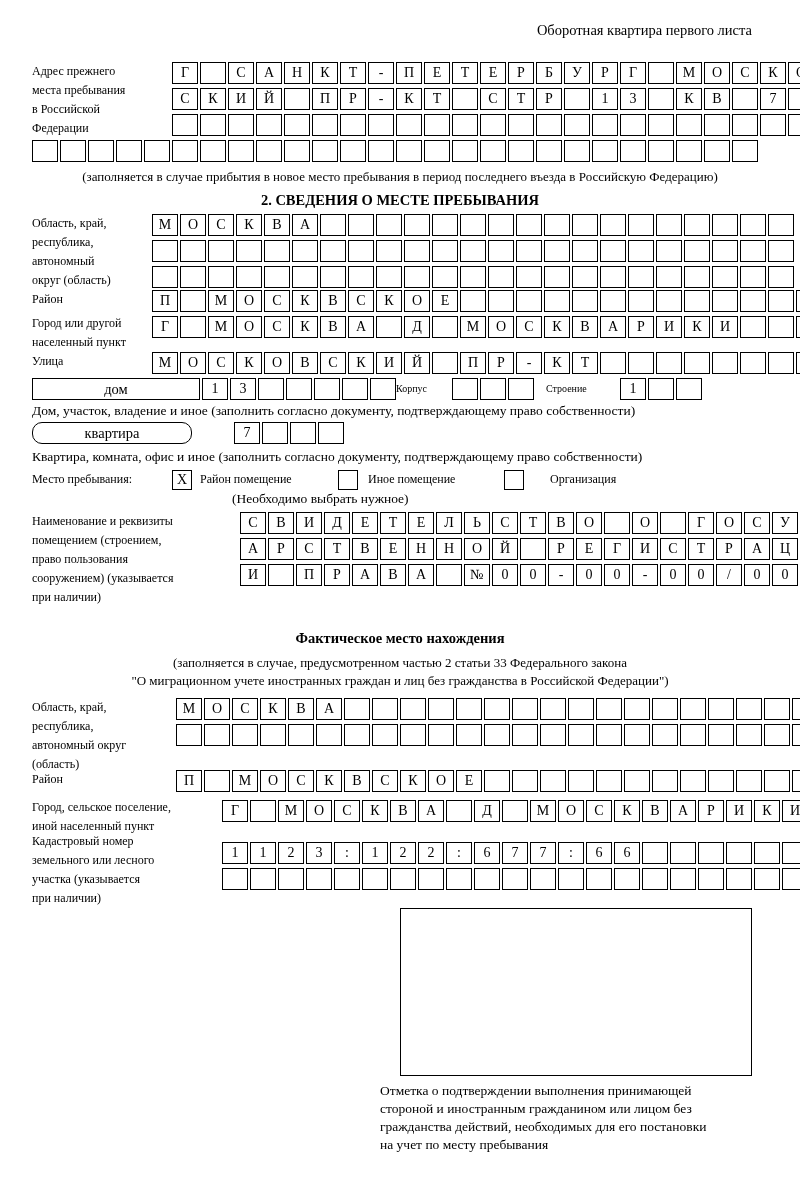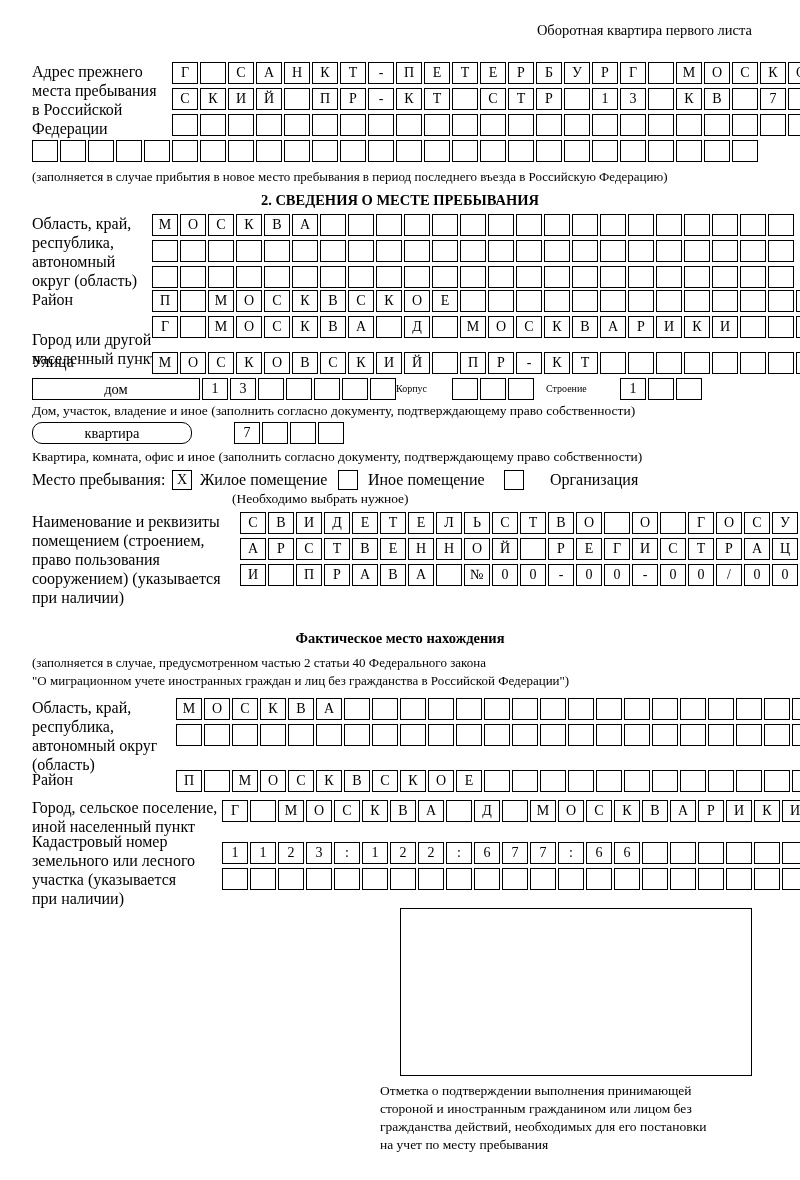--- a/index.html
+++ b/index.html
@@ -22,21 +22,21 @@
   }
   .abs { position: absolute; }
 
   .hdr-right {
     top: 22px;
     right: 48px;
     font-size: 14.5px;
   }
 
   .lbl {
-    font-size: 16px;
+    font-size: 12px;
     line-height: 19px;
   }
   .lbl-sm {
     font-size: 13.5px;
     line-height: 18px;
   }
 
   
   .cells {
     display: flex;
@@ -89,21 +89,21 @@
     box-sizing: border-box;
   }
 
   .foot {
     font-size: 13.5px;
     line-height: 18px;
   }
   .note {
     font-size: 13px;
     line-height: 17px;
-    text-align: left;
+    text-align: center;
   }
   .sect-title {
     font-size: 14.5px;
     font-weight: bold;
     text-align: center;
   }
 </style>
 </head>
 <body>
 
@@ -329,21 +329,21 @@
       <div class="cell"></div>
       <div class="cell"></div>
       <div class="cell"></div>
       <div class="cell"></div>
       <div class="cell"></div>
       <div class="cell"></div>
       <div class="cell"></div>
       <div class="cell"></div>
     </div>
 
-  <div class="abs lbl" style="left:32px; top:330px; width:130px;">
+  <div class="abs lbl" style="left:32px; top:314px; width:130px;">
     <div>Город или другой</div>
     <div>населенный пункт</div>
   </div>
   <div class="abs cells" id="s2-city" style="left:152px; top:316px;">
       <div class="cell">Г</div>
       <div class="cell"></div>
       <div class="cell">М</div>
       <div class="cell">О</div>
       <div class="cell">С</div>
       <div class="cell">К</div>
@@ -425,21 +425,21 @@
       <div class="cell">7</div>
       <div class="cell"></div>
       <div class="cell"></div>
       <div class="cell"></div>
     </div>
 
   <div class="abs lbl-sm" style="left:32px; top:448px; width:736px;">Квартира, комната, офис и иное (заполнить согласно документу, подтверждающему право собственности)</div>
 
   <div class="abs lbl" style="left:32px; top:470px;">Место пребывания:</div>
   <div class="abs checkbox" style="left:172px; top:470px;">X</div>
-  <div class="abs lbl" style="left:200px; top:470px;">Жилое помещение</div>
+  <div class="abs lbl" style="left:200px; top:470px;">Район помещение</div>
   <div class="abs checkbox" style="left:338px; top:470px;"></div>
   <div class="abs lbl" style="left:368px; top:470px;">Иное помещение</div>
   <div class="abs checkbox" style="left:504px; top:470px;"></div>
   <div class="abs lbl" style="left:550px; top:470px;">Организация</div>
   <div class="abs lbl-sm" style="left:232px; top:490px;">(Необходимо выбрать нужное)</div>
 
   <div class="abs lbl" style="left:32px; top:512px; width:205px;">
     <div>Наименование и реквизиты</div>
     <div>помещением (строением,</div>
     <div>право пользования</div>
@@ -507,21 +507,21 @@
       <div class="cell">0</div>
       <div class="cell">-</div>
       <div class="cell">0</div>
       <div class="cell">0</div>
       <div class="cell">/</div>
       <div class="cell">0</div>
       <div class="cell">0</div>
     </div>
 
   <div class="abs sect-title" style="left:32px; top:630px; width:736px;">Фактическое место нахождения</div>
-  <div class="abs note" style="left:32px; top:654px; width:736px;">(заполняется в случае, предусмотренном частью 2 статьи 40 Федерального закона</div>
+  <div class="abs note" style="left:32px; top:654px; width:736px;">(заполняется в случае, предусмотренном частью 2 статьи 33 Федерального закона</div>
   <div class="abs note" style="left:32px; top:672px; width:736px;">"О миграционном учете иностранных граждан и лиц без гражданства в Российской Федерации")</div>
 
   <div class="abs lbl" style="left:32px; top:698px; width:145px;">
     <div>Область, край,</div>
     <div>республика,</div>
     <div>автономный округ</div>
     <div>(область)</div>
   </div>
   <div class="abs cells" id="al-region-1" style="left:176px; top:698px;">
       <div class="cell">М</div>

